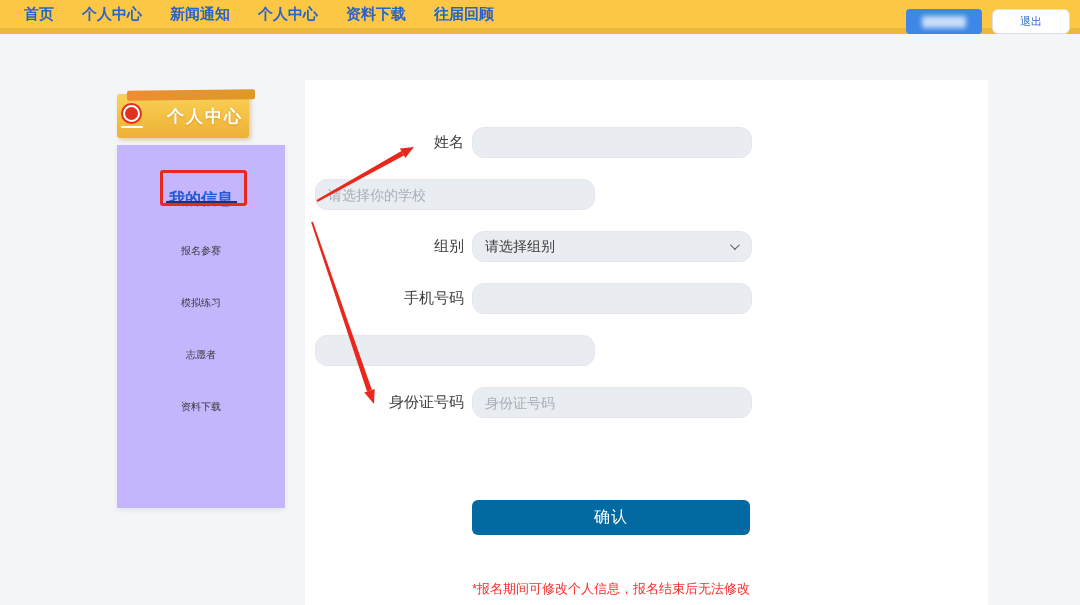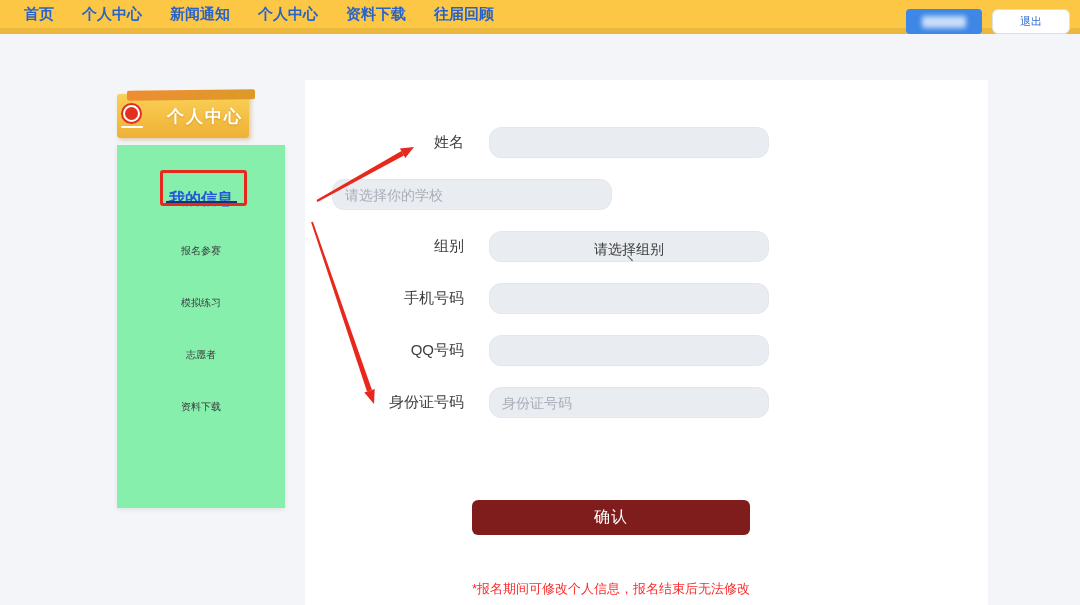--- a/index.html
+++ b/index.html
@@ -31,46 +31,46 @@
   .ribbon::before { content:""; position:absolute; left:10px; right:-6px; top:-4px; height:10px;
                     background:linear-gradient(90deg,#ef8c32,#dd9a28); transform:rotate(-.6deg);
                     border-radius:2px; z-index:-1; }
   .ribbon-title { color:#ffffff; font-size:17px; font-weight:bold; letter-spacing:2px;
                   text-shadow:0 1px 2px rgba(190,120,10,.5); }
   .user-icon { position:relative; width:18px; height:24px; }
   .user-icon .ring { position:absolute; left:0; top:1px; width:17px; height:17px; border-radius:50%;
                      background:#e0301e; border:2px solid #ffffff; box-shadow:0 0 0 2px #e0301e; }
   .user-icon .base { position:absolute; left:-2px; bottom:0; width:22px; height:2.5px; background:#ffffff; border-radius:2px; }
 
-  .sidebar-panel { position:absolute; left:117px; top:145px; width:168px; height:363px; background:#86efac;
+  .sidebar-panel { position:absolute; left:117px; top:145px; width:168px; height:363px; background:#c4b5fd;
                    box-shadow:0 2px 5px rgba(0,0,0,.07); z-index:1; }
   .side-list { list-style:none; position:absolute; top:28px; left:0; width:100%; }
   .side-item { height:52px; display:flex; align-items:center; justify-content:center;
                font-size:10px; color:#3a3a3a; cursor:pointer; position:relative; }
   .side-item.active { color:#2457d6; font-weight:bold; font-size:16px; }
   .active-underline { position:absolute; left:49px; top:56px; width:71px; height:3px; background:#202f6e; }
 
   
   .red-box { position:absolute; left:160px; top:170px; width:87px; height:36px;
              border:3px solid #e8281c; border-radius:3px; z-index:3; pointer-events:none; }
 
   
   .form { position:absolute; left:307px; top:127px; width:683px; }
   .form-row { display:flex; align-items:center; height:31px; margin-bottom:21px; }
   .form-label { width:157px; text-align:right; font-size:15px; color:#3d3d3d; padding-right:0; }
-  .input { margin-left:25px; width:280px; height:31px; background:#e9ecf1; border:1px solid #e3e7ed;
-           border-radius:12px; font-size:14px; color:#3c3c3c; padding:9px 12px;
+  .input { margin-left:8px; width:280px; height:31px; background:#e9ecf1; border:1px solid #e3e7ed;
+           border-radius:12px; font-size:14px; color:#3c3c3c; padding:0 12px;
            font-family:"Liberation Sans","DejaVu Sans",sans-serif; }
   .input::placeholder { color:#a9aeb8; opacity:1; }
-  .select { display:flex; align-items:center; justify-content:space-between; cursor:pointer;flex-direction:column; }
+  .select { display:flex; align-items:center; justify-content:space-between; cursor:pointer; }
   .chev { width:7px; height:7px; border-right:1.8px solid #555; border-bottom:1.8px solid #555;
           transform:rotate(45deg) translateY(-2px); margin-right:2px; }
 
   .confirm-btn { position:absolute; left:472px; top:500px; width:278px; height:35px;
-                 background:#7f1d1d; color:#ffffff; font-size:16px; border:none; border-radius:6px;
+                 background:#0369a1; color:#ffffff; font-size:16px; border:none; border-radius:6px;
                  display:flex; align-items:center; justify-content:center; cursor:pointer; letter-spacing:1px;
                  font-family:"Liberation Sans","DejaVu Sans",sans-serif; }
   .form-note { position:absolute; left:472px; top:580px; width:278px; text-align:center;
                color:#fb2b2b; font-size:13px; white-space:nowrap; }
 
   
   .arrows { position:absolute; left:0; top:0; width:1080px; height:605px; pointer-events:none; z-index:4; }
 </style>
 </head>
 <body>
@@ -141,21 +141,20 @@
       <div class="input select">
         <span>请选择组别</span>
         <span class="chev"></span>
       </div>
     </div>
     <div class="form-row">
       <label class="form-label">手机号码</label>
       <input class="input" placeholder="" style="">
     </div>
     <div class="form-row">
-      <label class="form-label">QQ号码</label>
       <input class="input" placeholder="" style="">
     </div>
     <div class="form-row">
       <label class="form-label">身份证号码</label>
       <input class="input" placeholder="身份证号码" style="">
     </div>
   </div>
 
   <button class="confirm-btn">确认</button>
   <div class="form-note">*报名期间可修改个人信息，报名结束后无法修改</div>

